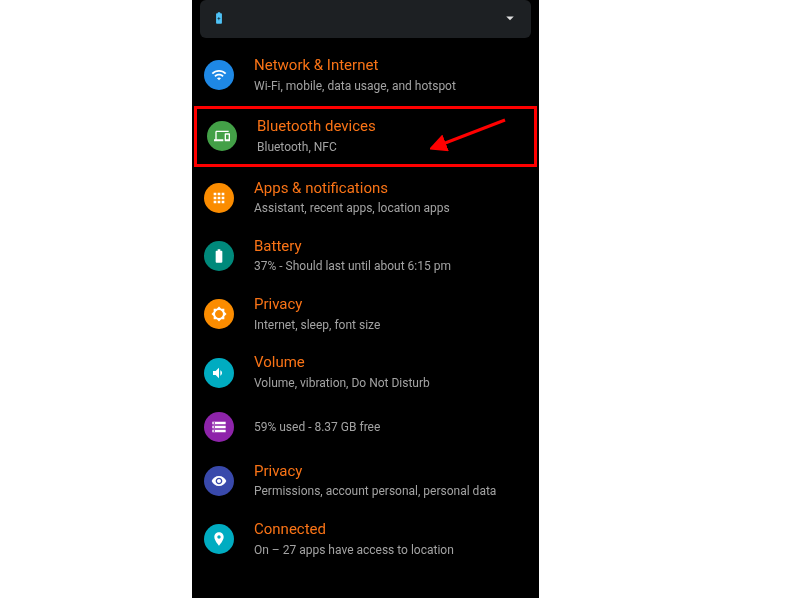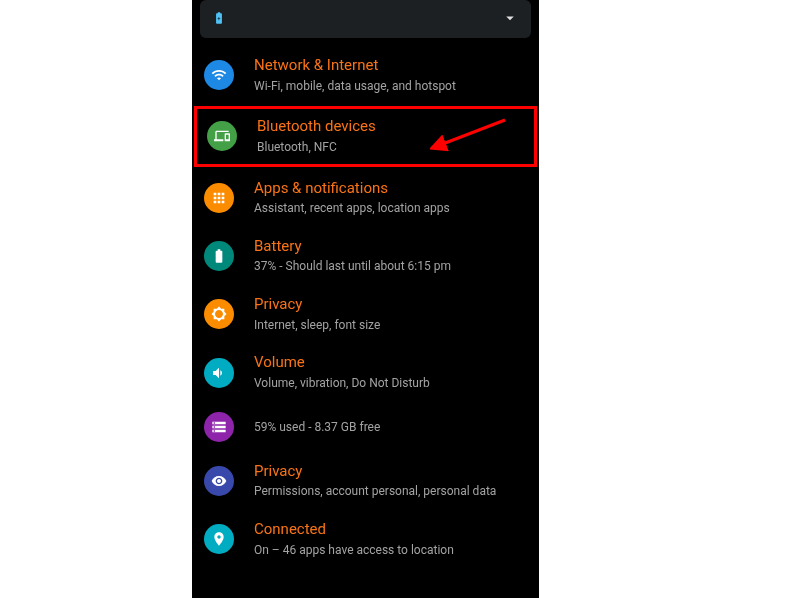--- a/index.html
+++ b/index.html
@@ -222,21 +222,21 @@
     </div>
 
     <div class="settings-item">
       <div class="item-icon icon-location">
         <svg class="icn" viewBox="0 0 24 24">
             <path d="M12 2C8.13 2 5 5.13 5 9c0 5.25 7 13 7 13s7-7.75 7-13c0-3.87-3.13-7-7-7zm0 9.5c-1.38 0-2.5-1.12-2.5-2.5s1.12-2.5 2.5-2.5 2.5 1.12 2.5 2.5-1.12 2.5-2.5 2.5z"></path>
           </svg>
       </div>
       <div class="item-text">
         <span class="item-title">Connected</span>
-        <span class="item-subtitle">On – 46 apps have access to location</span>
+        <span class="item-subtitle">On – 27 apps have access to location</span>
       </div>
     </div>
 
   </div>
 </div>
 
 <div class="arrow-annotation">
   <svg width="80" height="40" viewBox="0 0 80 40">
     <defs>
       <marker id="arrowhead" markerWidth="10" markerHeight="10" refX="2" refY="3" orient="auto">

